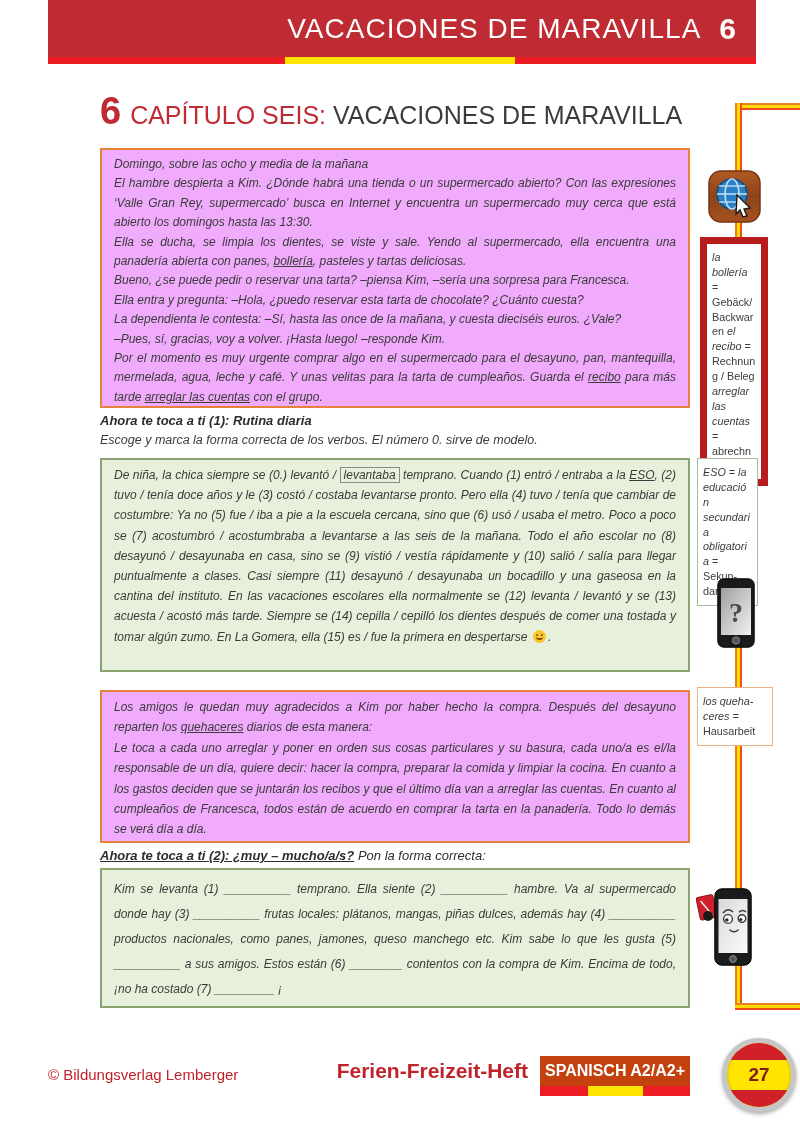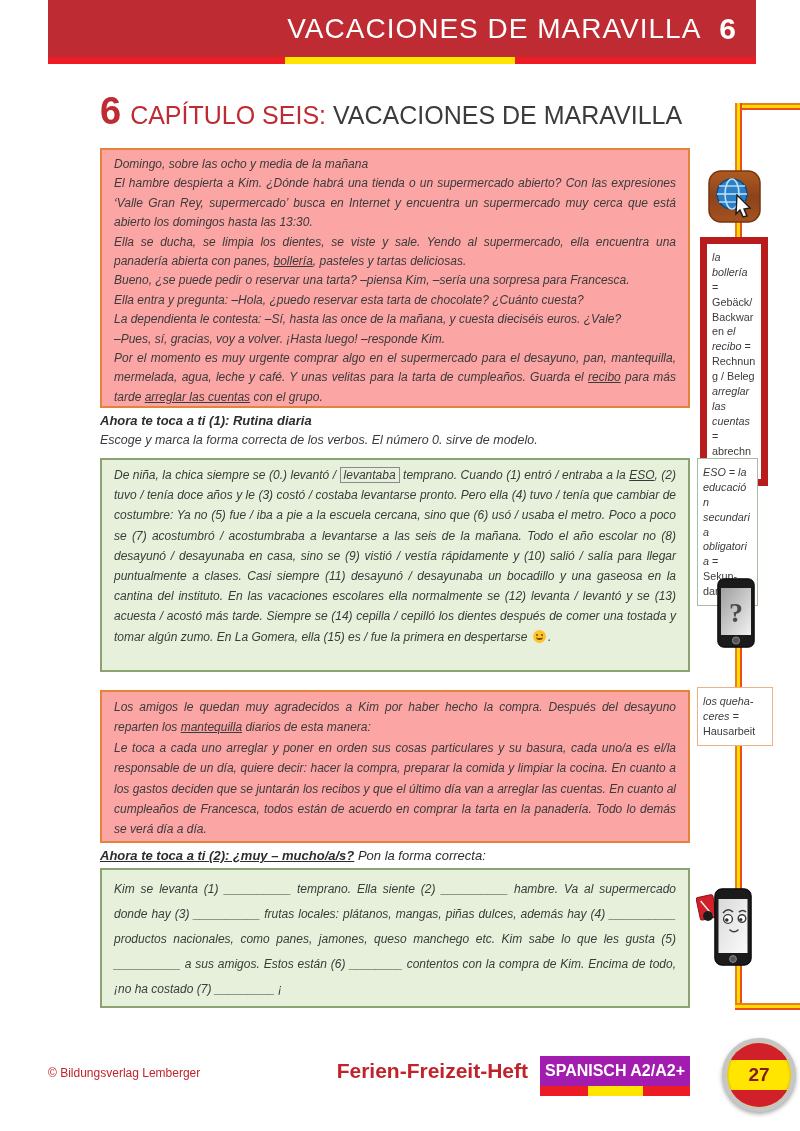--- a/index.html
+++ b/index.html
@@ -16,21 +16,21 @@
 
   
   .chapter-heading{position:absolute;left:100px;top:90px;display:flex;align-items:baseline;white-space:nowrap;}
   .ch-num{font-size:38px;font-weight:bold;color:#bf2b32;margin-right:9px;}
   .ch-label{font-size:25px;color:#bf2b32;margin-right:7px;text-align:center;}
   .ch-title{font-size:25px;color:#3b3b3a;}
 
   
   .cbox{position:absolute;left:100px;width:590px;box-sizing:border-box;overflow:hidden;
     font-style:italic;font-size:12px;color:#3b3b3a;text-align:justify;}
-  .orange{background:#fca5a5;border:2px solid #e5823b;}
+  .orange{background:#f0abfc;border:2px solid #e5823b;}
   .green{background:#e6f0da;border:2px solid #8ba271;}
   .box-story1{top:148px;height:260px;padding:5px 12px;line-height:19.4px;}
   .box-green1{top:458px;height:214px;padding:5px 12px;line-height:20.2px;}
   .box-story2{top:690px;height:153px;padding:5px 12px;line-height:20.4px;}
   .box-green2{top:868px;height:140px;padding:7px 12px;line-height:25px;}
   .para{margin:0;}
 
   .task-heading{position:absolute;left:100px;width:590px;font-size:13px;font-style:italic;color:#2d2d2c;}
   .heading1{top:413px;font-weight:bold;}
   .instruction{position:absolute;left:100px;top:433px;width:590px;font-size:12.5px;font-style:italic;color:#3b3b3a;}
@@ -61,23 +61,23 @@
   .icon-phoneq{left:717px;top:578px;}
   .icon-mascot{left:696px;top:886px;}
 
   .vocab{position:absolute;z-index:2;background:#fff;box-sizing:border-box;font-size:10.8px;
     line-height:1.38;color:#3b3b3a;padding:6px 5px;font-style:normal;word-wrap:break-word;}
   .vocab1{left:700px;top:237px;width:68px;border:7px solid #b91c1c;}
   .vocab2{left:697px;top:458px;width:61px;border:1px solid #a9bca2;}
   .vocab3{left:697px;top:687px;width:76px;border:1px solid #ebb28a;}
 
   
-  .footer-copy{position:absolute;left:48px;top:1066px;font-size:12px;color:#c2232b;}
+  .footer-copy{position:absolute;left:48px;top:1066px;font-size:15px;color:#c2232b;}
   .footer-series{position:absolute;right:272px;top:1059px;font-size:21px;font-weight:bold;color:#c2232b;}
-  .footer-badge{position:absolute;left:540px;top:1056px;width:150px;height:30px;background:#a21caf;
+  .footer-badge{position:absolute;left:540px;top:1056px;width:150px;height:30px;background:#c2410c;
     color:#fff;font-weight:bold;font-size:16px;display:flex;align-items:center;justify-content:center;}
   .footer-badge-strip{position:absolute;left:540px;top:1086px;width:150px;height:10px;background:#ed1c24;}
   .footer-badge-strip .y{position:absolute;left:48px;top:0;width:55px;height:10px;background:#ffe500;}
   .page-circle{position:absolute;left:722px;top:1038px;width:64px;height:64px;border-radius:50%;
     border:5px solid #c6c6c6;box-shadow:0 2px 4px rgba(0,0,0,.35), inset 0 0 3px rgba(0,0,0,.3);
     overflow:hidden;background:#ffe500;z-index:3;}
   .flag-red-top{position:absolute;left:0;top:0;width:100%;height:27%;background:#d1202a;}
   .flag-red-bottom{position:absolute;left:0;bottom:0;width:100%;height:27%;background:#d1202a;}
   .page-num{position:absolute;left:0;top:27%;width:100%;height:46%;display:flex;align-items:center;
     justify-content:center;font-size:19px;font-weight:bold;color:#7f1d1d;}
@@ -108,21 +108,21 @@
     <p class="para"><span>La dependienta le contesta: –Sí, hasta las once de la mañana, y cuesta dieciséis euros. ¿Vale?</span></p>
     <p class="para"><span>–Pues, sí, gracias, voy a volver. ¡Hasta luego! –responde Kim.</span></p>
     <p class="para"><span>Por el momento es muy urgente comprar algo en el supermercado para el desayuno, pan, mantequilla, mermelada, agua, leche y café. Y unas velitas para la tarta de cumpleaños. Guarda el </span><span class="ul">recibo</span><span> para más tarde </span><span class="ul">arreglar las cuentas</span><span> con el grupo.</span></p>
   </div>
 
 <div class="task-heading heading1">Ahora te toca a ti (1): Rutina diaria</div>
 <div class="instruction">Escoge y marca la forma correcta de los verbos. El número 0. sirve de modelo.</div>
 <div class="cbox green box-green1"><span>De niña, la chica siempre se (0.) levantó / </span><span class="boxed">levantaba</span><span> temprano. Cuando (1) entró / entraba a la </span><span class="ul">ESO</span><span>, (2) tuvo / tenía doce años y le (3) costó / costaba levantarse pronto. Pero ella (4) tuvo / tenía que cambiar de costumbre: Ya no (5) fue / iba a pie a la escuela cercana, sino que (6) usó / usaba el metro. Poco a poco se (7) acostumbró / acostumbraba a levantarse a las seis de la mañana. Todo el año escolar no (8) desayunó / desayunaba en casa, sino se (9) vistió / vestía rápidamente y (10) salió / salía para llegar puntualmente a clases. Casi siempre (11) desayunó / desayunaba un bocadillo y una gaseosa en la cantina del instituto. En las vacaciones escolares ella normalmente se (12) levanta / levantó y se (13) acuesta / acostó más tarde. Siempre se (14) cepilla / cepilló los dientes después de comer una tostada y tomar algún zumo. En La Gomera, ella (15) es / fue la primera en despertarse </span><span class="smiley"></span><span>.</span></div>
 
 <div class="cbox orange box-story2">
-    <p class="para"><span>Los amigos le quedan muy agradecidos a Kim por haber hecho la compra. Después del desayuno reparten los </span><span class="ul">mantequilla</span><span> diarios de esta manera:</span></p>
+    <p class="para"><span>Los amigos le quedan muy agradecidos a Kim por haber hecho la compra. Después del desayuno reparten los </span><span class="ul">quehaceres</span><span> diarios de esta manera:</span></p>
     <p class="para"><span>Le toca a cada uno arreglar y poner en orden sus cosas particulares y su basura, cada uno/a es el/la responsable de un día, quiere decir: hacer la compra, preparar la comida y limpiar la cocina. En cuanto a los gastos deciden que se juntarán los recibos y que el último día van a arreglar las cuentas. En cuanto al cumpleaños de Francesca, todos están de acuerdo en comprar la tarta en la panadería. Todo lo demás se verá día a día.</span></p>
   </div>
 
 <div class="task-heading heading2"><span class="bd">Ahora te toca a ti (2): ¿muy – mucho/a/s?</span><span> Pon la forma correcta:</span></div>
 <div class="cbox green box-green2"><span>Kim se levanta (1) __________ temprano. Ella siente (2) __________ hambre. Va al supermercado donde hay (3) __________ frutas locales: plátanos, mangas, piñas dulces, además hay (4) __________ productos nacionales, como panes, jamones, queso manchego etc. Kim sabe lo que les gusta (5) __________ a sus amigos. Estos están (6) ________ contentos con la compra de Kim. Encima de todo, ¡no ha costado (7) _________ ¡</span></div>
 
 <div class="stripe-h stripe-h-top"></div>
 <div class="stripe-v"></div>
 <div class="stripe-h stripe-h-bottom"></div>
 

